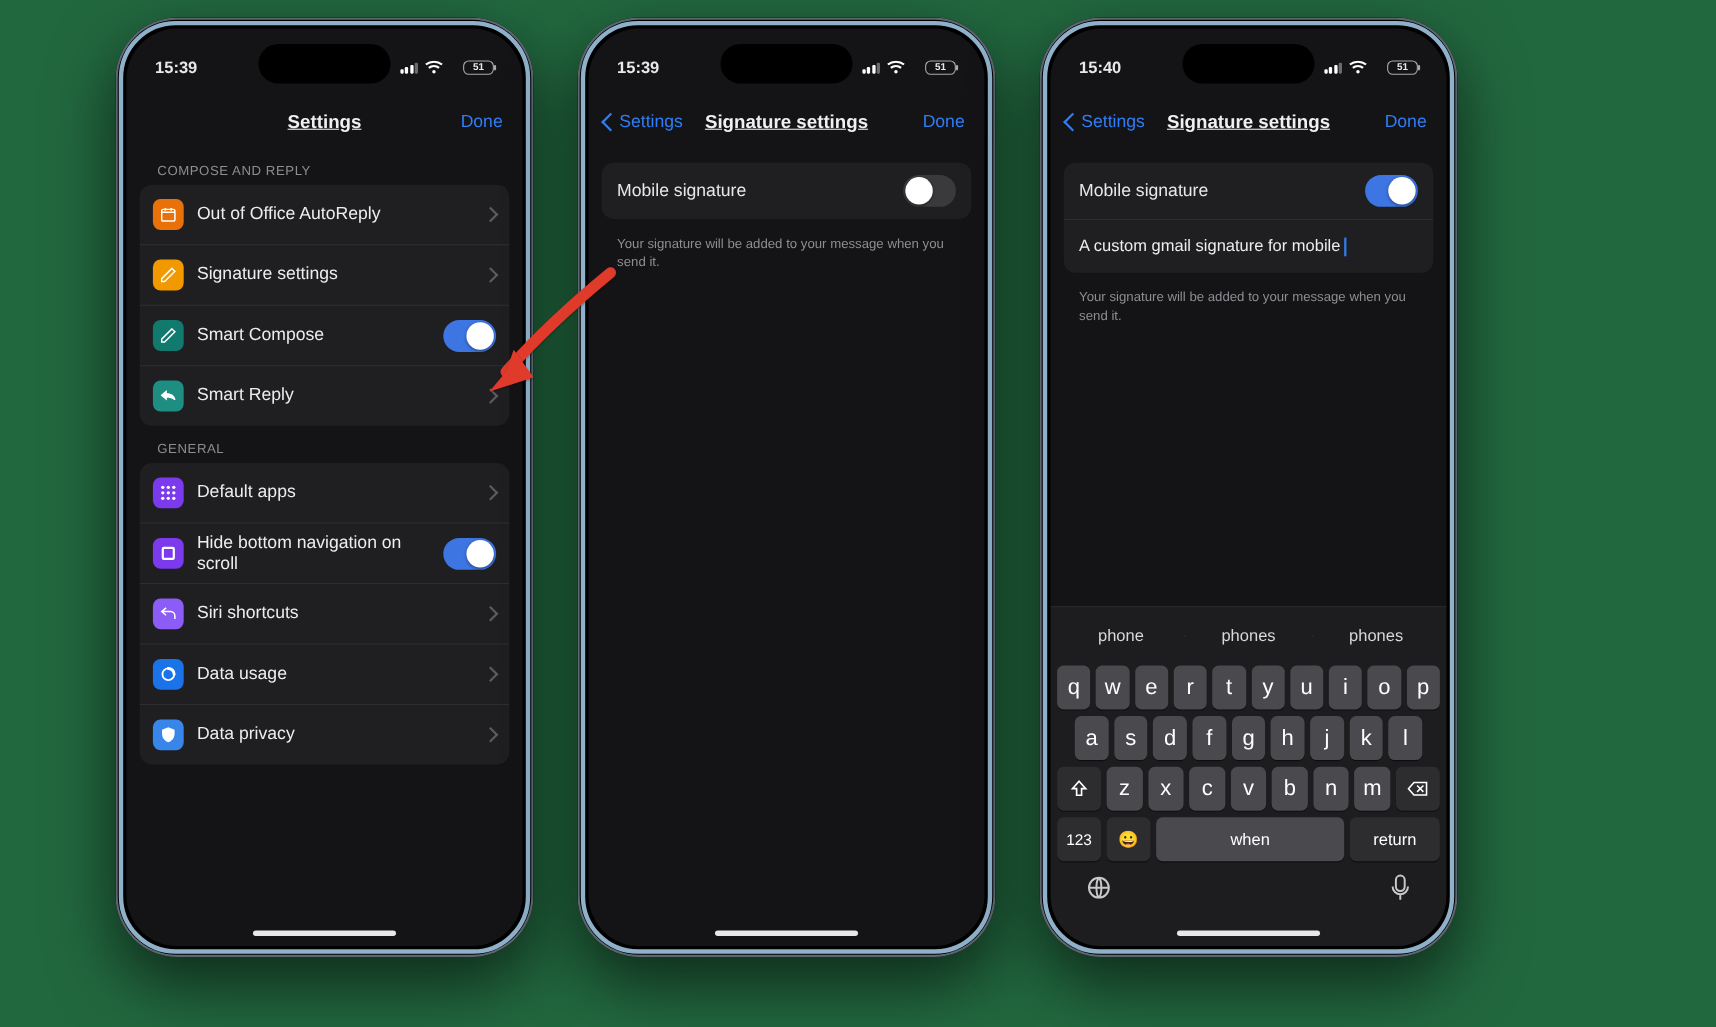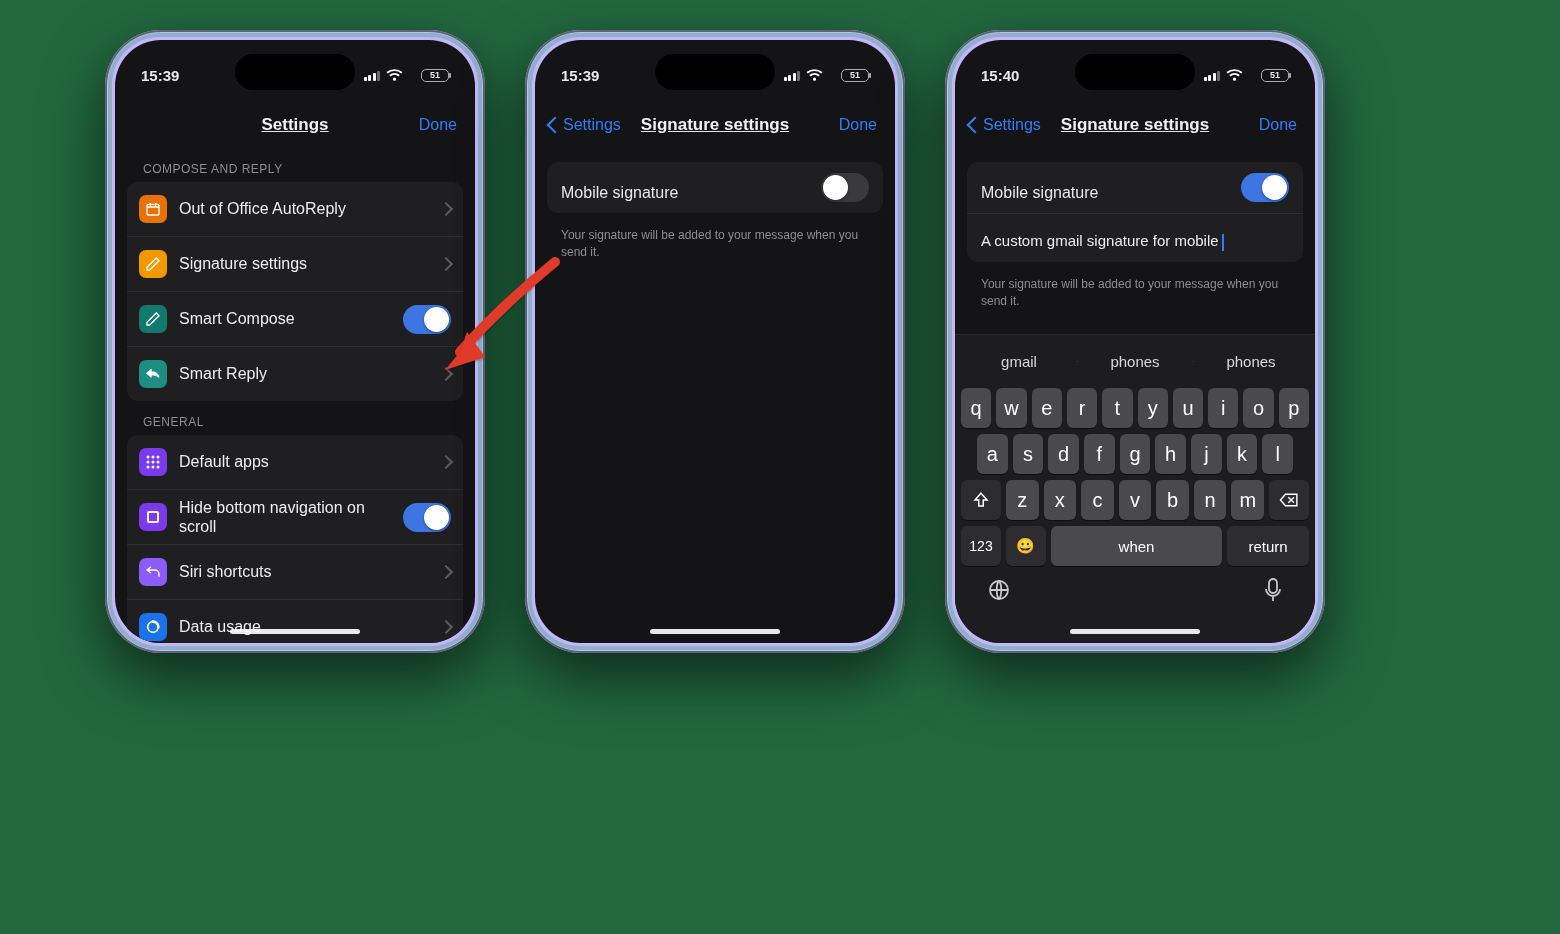--- a/index.html
+++ b/index.html
@@ -13,24 +13,24 @@
     overflow: hidden;
   }
   .stage {
     position: relative;
     width: 1560px;
     height: 934px;
   }
   .phone {
     position: absolute;
     width: 380px;
-    height: 623px;
-    top: 30px;
+    height: 854px;
+    top: 16px;
     border-radius: 56px;
-    background: #c4b5fd;
+    background: #000000;
     box-shadow: 0 24px 60px rgba(0,0,0,0.6), 0 0 0 2px #5b6670 inset;
     padding: 10px;
     box-sizing: border-box;
   }
   .phone::before {
     content: "";
     position: absolute;
     inset: 3px;
     border-radius: 52px;
     border: 4px solid #8eb0c9;
@@ -227,21 +227,21 @@
   }
 
   
   .card {
     margin:14px 12px;
     background:#1f1f22;
     border-radius:11px;
     overflow:hidden;
   }
   .card-row {
-    display:flex;align-items:flex-end;
+    display:flex;align-items:center;
     padding:11px 14px;
     gap:10px;
     min-height:26px;
   }
   .card-row + .card-row { border-top:0.5px solid #2e2e31; }
   .card-row .label { flex:1; font-size:16px; }
   .sig-input {
     font-size:15px;
     color:#ededef;
   }
@@ -532,21 +532,21 @@
       <div class="card-row">
         <span class="sig-input">
           <span>A custom gmail signature for mobile</span><span class="caret"></span>
         </span>
       </div>
     </div>
     <div class="footnote">Your signature will be added to your message when you send it.</div>
 
     <div class="keyboard">
       <div class="suggestions">
-        <span class="sug">gmail</span>
+        <span class="sug">phone</span>
         <span class="sug">phones</span>
         <span class="sug">phones</span>
       </div>
       <div class="krow">
         <span class="key">q</span>
         <span class="key">w</span>
         <span class="key">e</span>
         <span class="key">r</span>
         <span class="key">t</span>
         <span class="key">y</span>

